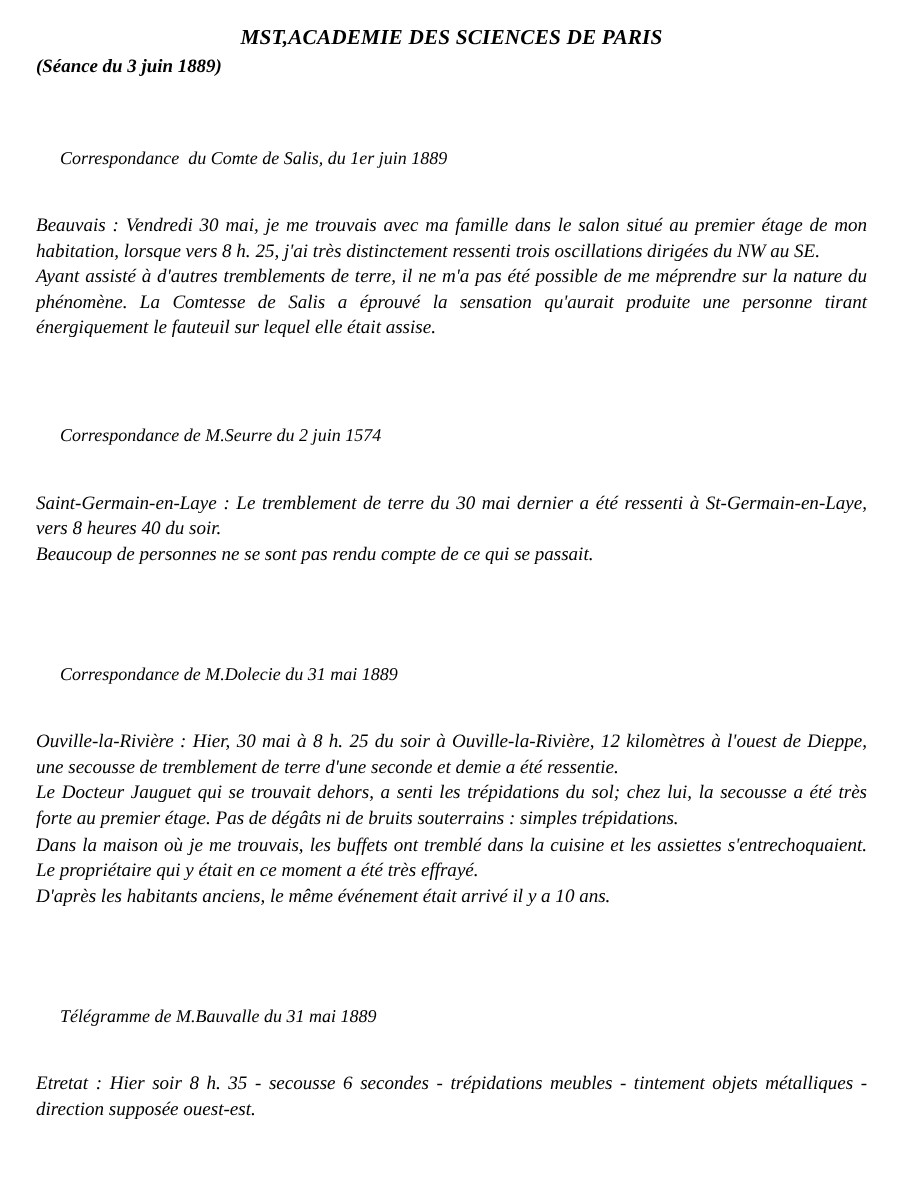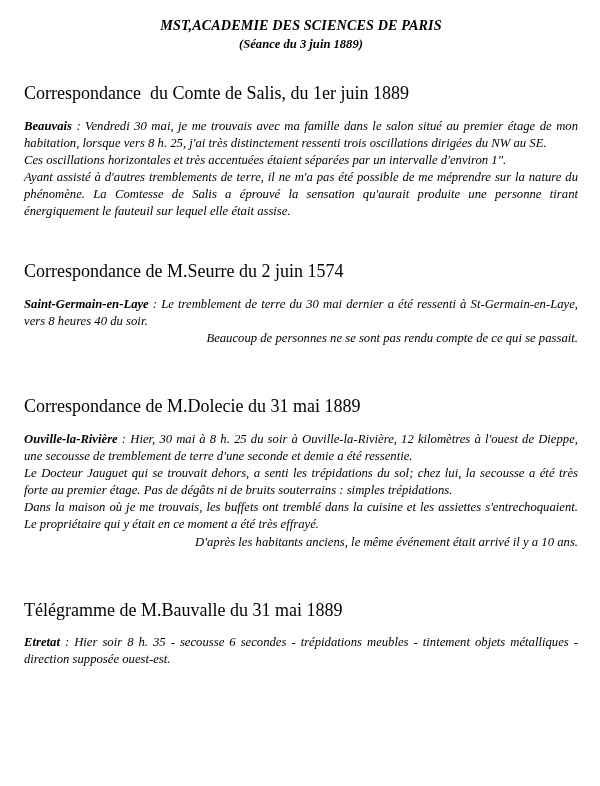--- a/index.html
+++ b/index.html
@@ -31,52 +31,52 @@
     text-align: center;
     font-weight: bold;
     font-style: italic;
     font-size: 14.2px;
     line-height: 1.32;
     letter-spacing: 0.1px;
     margin: 0;
     padding-top: 2px;
   }
   .doc-subtitle {
-    text-align: center;
     font-weight: bold;
     font-style: italic;
     font-size: 12.6px;
     line-height: 1.3;
     margin: 1px 0 0 0;
   }
 
   
   .section-heading {
+    font-style: italic;
     font-weight: normal;
-    font-size: 18px;
+    font-size: 12px;
     line-height: 1.32;
-    margin: 0;
+    margin: 16px;
     white-space: pre;
   }
 
   
   .para {
     font-style: italic;
     font-size: 12.7px;
     line-height: 1.345;
     margin: 0;
-    text-align: right;
+    text-align: left;
   }
   .para.justify {
     text-align: justify;
     text-justify: inter-word;
   }
 
   .placename {
-    font-weight: bold;
+    font-weight: normal;
     font-style: italic;
   }
 
   
   .sp-title-to-first { height: 30px; }
   .sp-head-to-para   { height: 12px; }
   .sp-block-lg       { height: 40px; }
   .sp-block-xl       { height: 48px; }
 
   
@@ -92,21 +92,20 @@
 
   <div class="sp-title-to-first"></div>
 
   <section>
     <div class="section-heading wide-gap">Correspondance  du Comte de Salis, du 1er juin 1889</div>
 
     <div class="sp-head-to-para"></div>
 
     <p class="para justify"><span class="placename">Beauvais</span><span> : </span><span>Vendredi 30 mai, je me trouvais avec ma famille dans le salon situé au premier étage de mon habitation, lorsque vers 8 h. 25, j'ai très distinctement ressenti trois oscillations dirigées du NW au SE.</span></p>
 
-    <p class="para justify"><span>Ces oscillations horizontales et très accentuées étaient séparées par un intervalle d'environ 1".</span></p>
 
     <p class="para justify"><span>Ayant assisté à d'autres tremblements de terre, il ne m'a pas été possible de me méprendre sur la nature du phénomène. La Comtesse de Salis a éprouvé la sensation qu'aurait produite une personne tirant énergiquement le fauteuil sur lequel elle était assise.</span></p>
   </section>
 
   <div class="sp-block-lg"></div>
 
   <section>
     <div class="section-heading">Correspondance de M.Seurre du 2 juin 1574</div>
 
     <div class="sp-head-to-para"></div>

